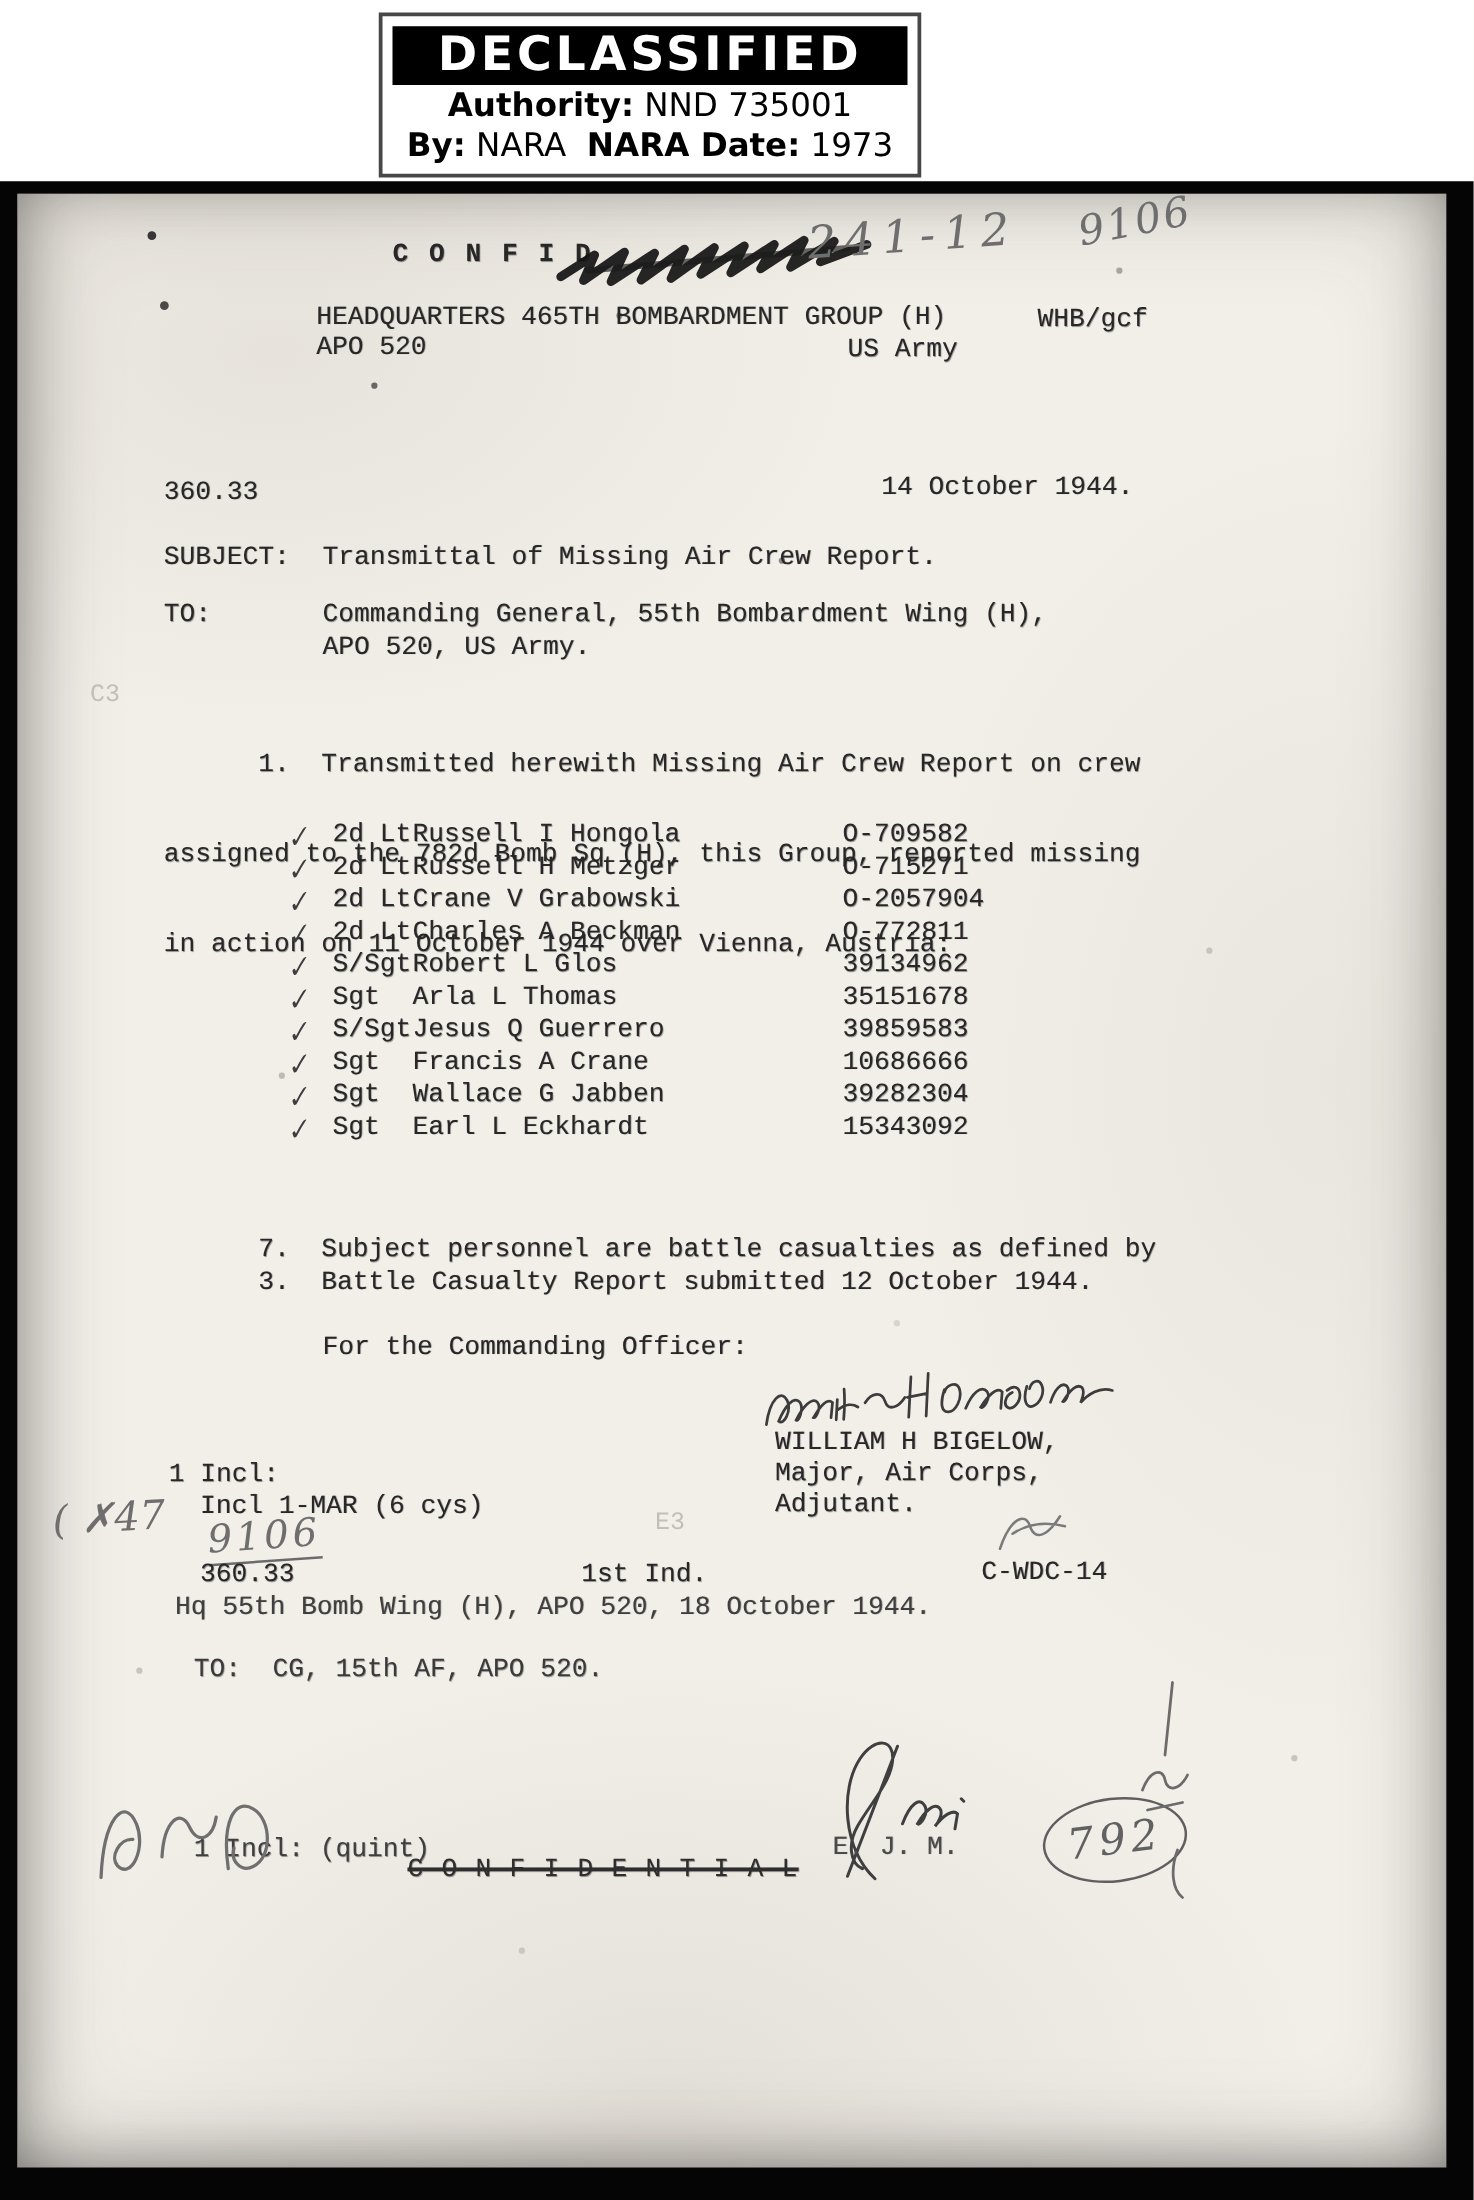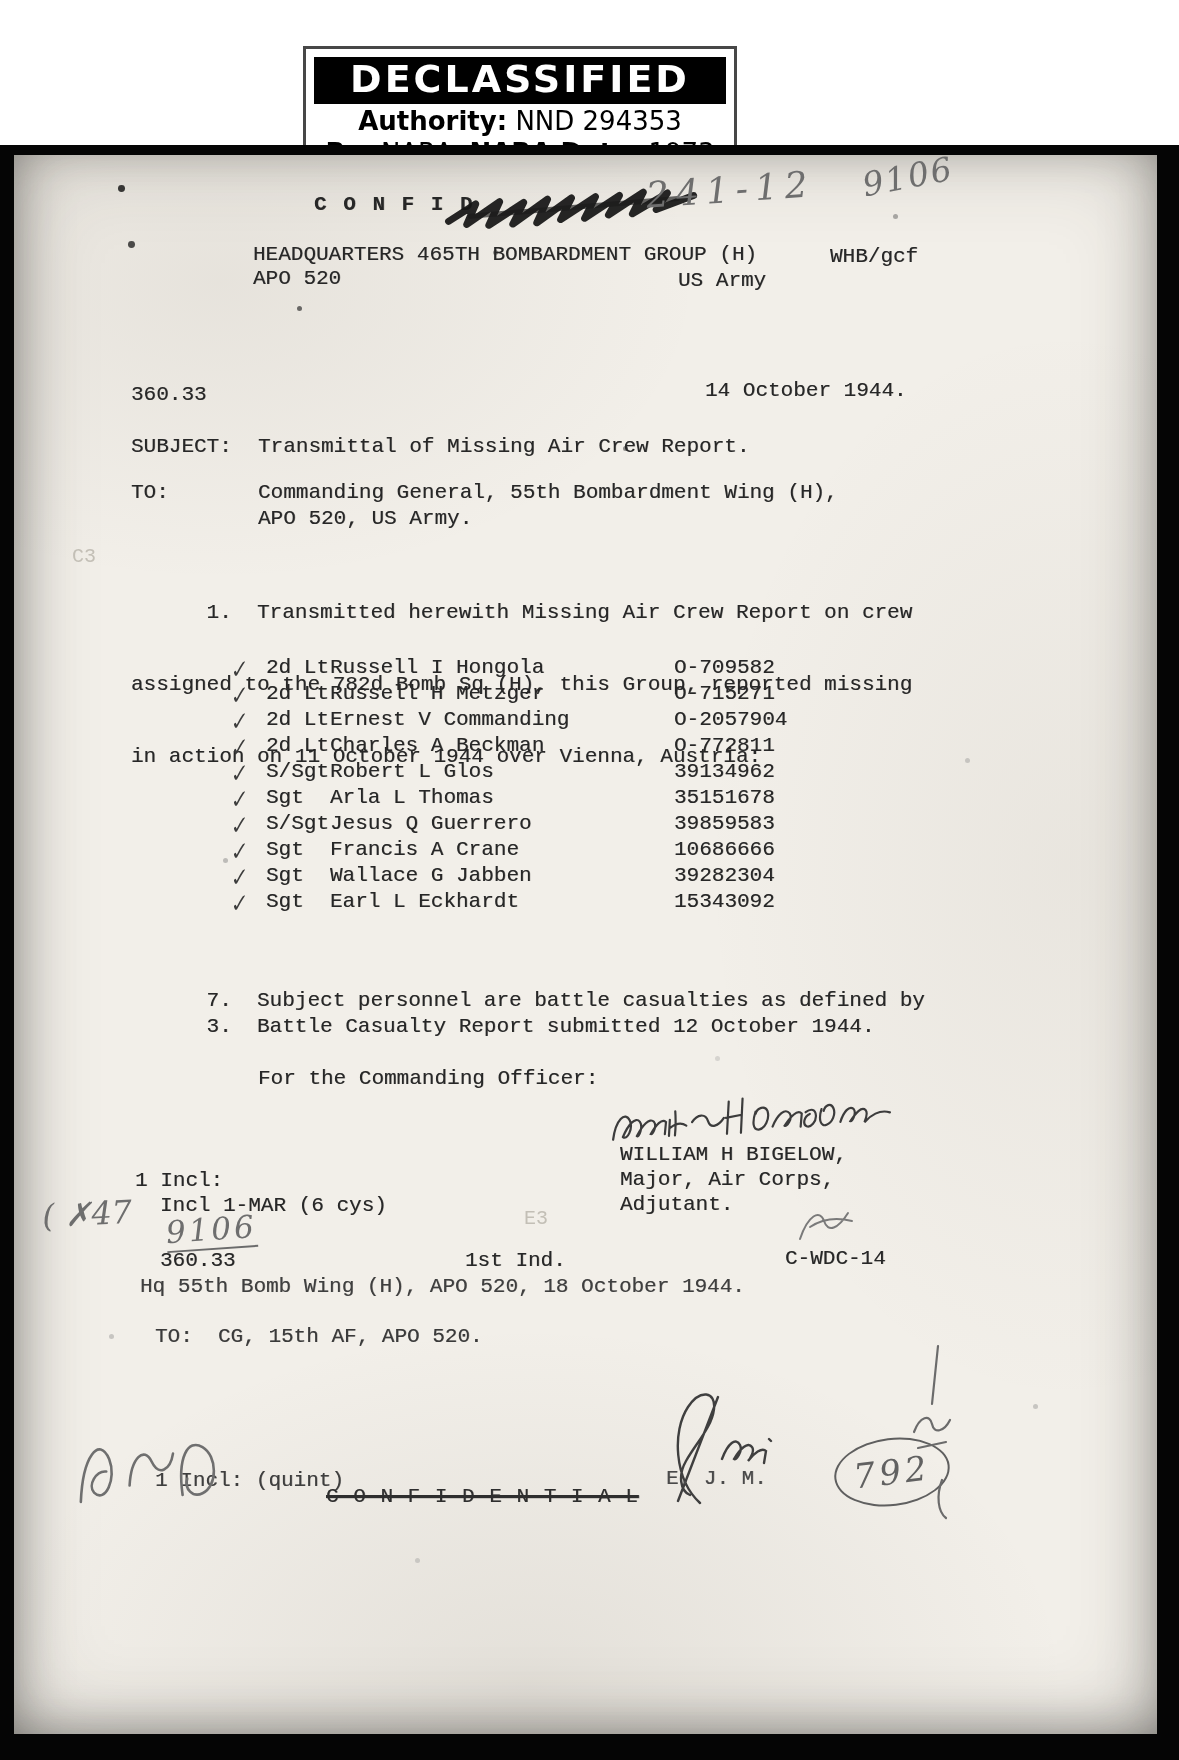--- a/index.html
+++ b/index.html
@@ -5,21 +5,21 @@
   html,body { margin:0; padding:0; }
   body {
     width:1179px; height:1760px; position:relative; overflow:hidden;
     background:#ffffff; font-family:"Liberation Mono", monospace;
   }
 
   
   .stamp {
     position:absolute; top:10px; left:303px; width:434px; box-sizing:border-box;
     background:#fff; border:3px solid #474747; padding:8px 8px 6px;
-    text-align:center; font-family:"DejaVu Sans", sans-serif;margin-top:36px;
+    text-align:center; font-family:"DejaVu Sans", sans-serif;
   }
   .stamp-bar {
     background:#000; color:#fff; font-weight:bold; font-size:38px;
     letter-spacing:3px; line-height:1.12; padding:1px 2px 3px;
   }
   .stamp-line { font-size:26px; color:#000; margin-top:3px; line-height:1.15; white-space:pre; }
   .stamp-line b { font-weight:bold; }
 
   
   .scan {
@@ -101,21 +101,21 @@
   }
 
   .underl { border-bottom:2px solid #6b6b6b; padding-bottom:1px; }
   .faint { color:#c3bfb6; text-shadow:none; }
 </style>
 </head>
 <body>
 
 <div class="stamp">
   <div class="stamp-bar">DECLASSIFIED</div>
-  <div class="stamp-line"><b>Authority:</b> <span>NND 294353</span></div>
+  <div class="stamp-line"><b>Authority:</b> <span>NND 735001</span></div>
   <div class="stamp-line"><b>By:</b> <span>NARA</span>  <b>NARA Date:</b> <span>1973</span></div>
 </div>
 
 <div class="scan">
   <div class="paper">
     <div id="specks"></div>
 
     <div class="tw" id="conf-top">C O N F I D</div>
     <svg class="sv" style="left:428px; top:26px; transform:rotate(-3deg);" width="258" height="52" viewBox="0 0 258 52">
       <path d="M6 34 L34 18 L24 38 L58 17 L46 40 L82 19 L70 40 L106 17 L94 40 L130 17 L118 38 L154 17 L142 38 L178 17 L166 36 L202 15 L190 36 L226 17 L214 33 L252 21" fill="none" stroke="#141414" stroke-width="7" stroke-linejoin="round" stroke-linecap="round" opacity="0.92"></path>
@@ -141,21 +141,21 @@
 
     <div class="tw" style="left:117px; top:398px;">
       <div>      1.  Transmitted herewith Missing Air Crew Report on crew</div>
       <div>assigned to the 782d Bomb Sq (H), this Group, reported missing</div>
       <div>in action on 11 October 1944 over Vienna, Austria:</div>
     </div>
 
     <div id="crew">
       <div class="crew-row"><span class="chk">✓</span><span>2d Lt</span><span>Russell I Hongola</span><span>O-709582</span></div>
       <div class="crew-row"><span class="chk">✓</span><span>2d Lt</span><span>Russell H Metzger</span><span>O-715271</span></div>
-      <div class="crew-row"><span class="chk">✓</span><span>2d Lt</span><span>Ernest V Commanding</span><span>O-2057904</span></div>
+      <div class="crew-row"><span class="chk">✓</span><span>2d Lt</span><span>Crane V Grabowski</span><span>O-2057904</span></div>
       <div class="crew-row"><span class="chk">✓</span><span>2d Lt</span><span>Charles A Beckman</span><span>O-772811</span></div>
       <div class="crew-row"><span class="chk">✓</span><span>S/Sgt</span><span>Robert L Glos</span><span>39134962</span></div>
       <div class="crew-row"><span class="chk">✓</span><span>Sgt</span><span>Arla L Thomas</span><span>35151678</span></div>
       <div class="crew-row"><span class="chk">✓</span><span>S/Sgt</span><span>Jesus Q Guerrero</span><span>39859583</span></div>
       <div class="crew-row"><span class="chk">✓</span><span>Sgt</span><span>Francis A Crane</span><span>10686666</span></div>
       <div class="crew-row"><span class="chk">✓</span><span>Sgt</span><span>Wallace G Jabben</span><span>39282304</span></div>
       <div class="crew-row"><span class="chk">✓</span><span>Sgt</span><span>Earl L Eckhardt</span><span>15343092</span></div>
     </div>
 
     <div class="tw" style="left:117px; top:786px;">

